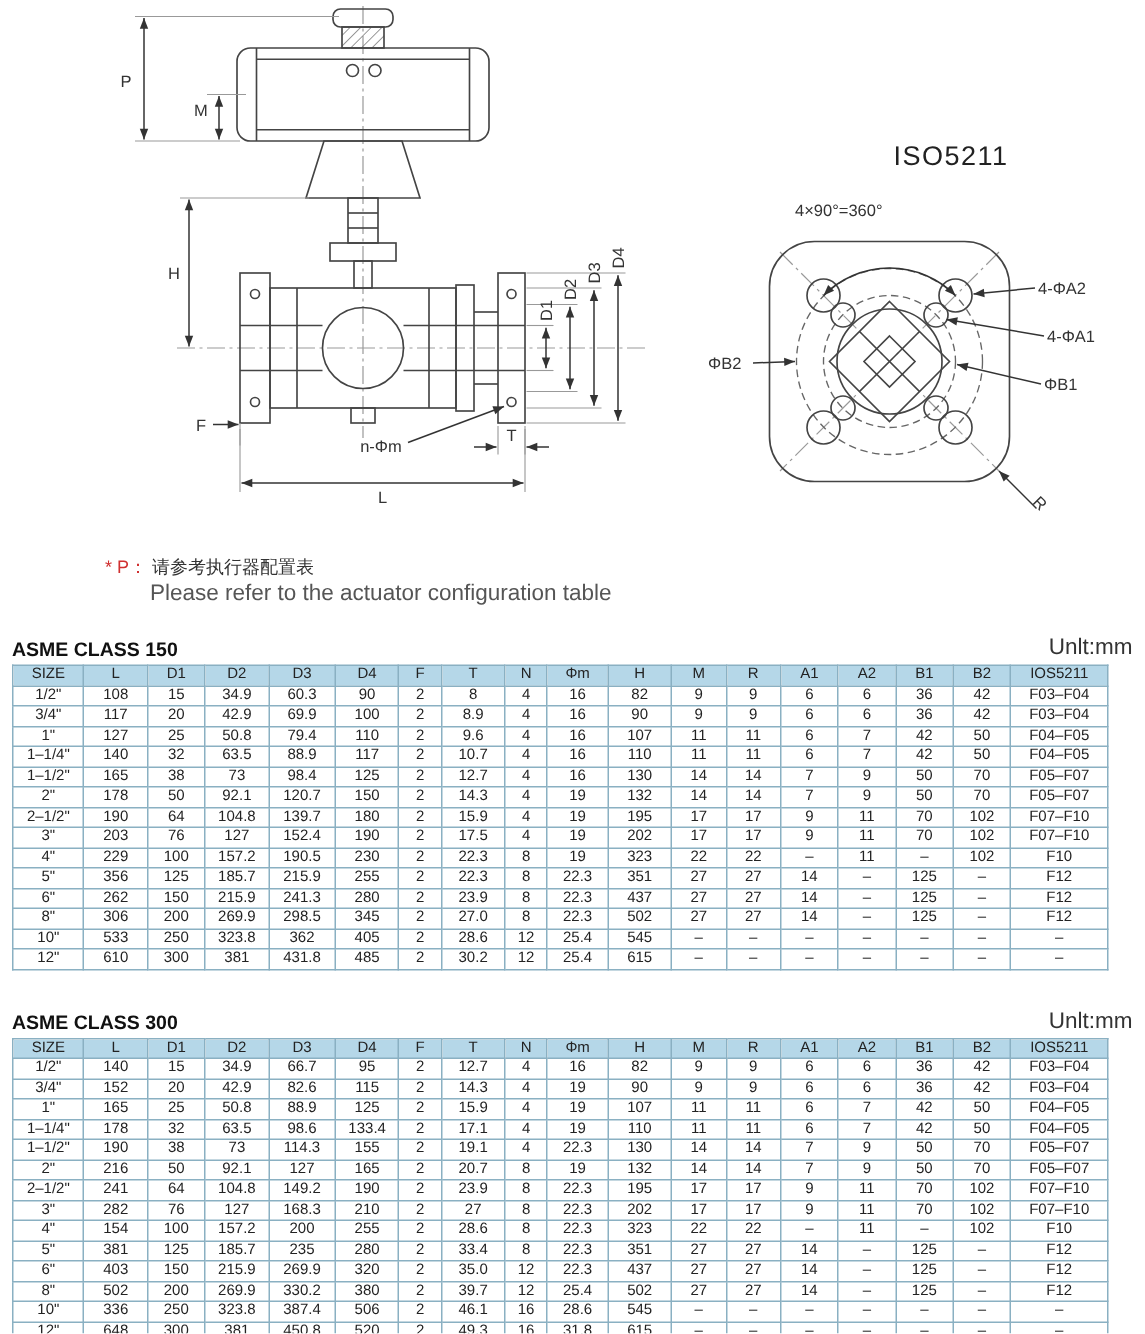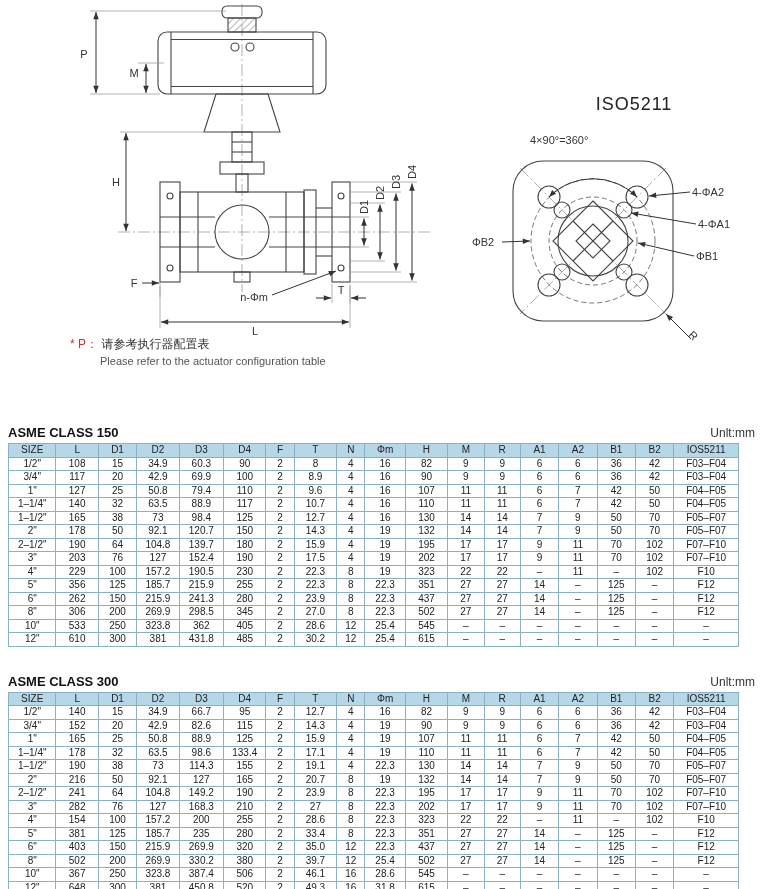--- a/index.html
+++ b/index.html
@@ -26,34 +26,34 @@
   .iso-svg{position:absolute;left:468px;top:116px;}
   svg text{font-family:"Liberation Sans",sans-serif;font-size:11px;fill:#333;}
   .dlabel{text-anchor:middle;}
   .ol{stroke:#444;stroke-width:1.1;fill:none;}
   .cl{stroke:#999;stroke-width:0.8;stroke-dasharray:12 3 2 3;fill:none;}
   .ext{stroke:#999;stroke-width:0.75;fill:none;}
   .dim{stroke:#333;stroke-width:1;fill:none;}
   .leader{stroke:#333;stroke-width:1;fill:none;}
   .dashed{stroke:#666;stroke-width:0.9;stroke-dasharray:5 3;fill:none;}
   
-  .note{position:absolute;left:70px;top:336px;font-size:12px;line-height:17px;}
+  .note{position:absolute;left:70px;top:370px;font-size:12px;line-height:17px;}
   .note .accent{color:var(--accent);}
   .note .zh{color:#333;}
-  .note .en{display:block;padding-left:30px;color:#555;font-size:11px;}
+  .note .en{display:block;padding-left:30px;color:#555;font-size:15px;}
   
   .tables{padding:0 8px;}
   .table-block{margin-top:0;}
   .table-block + .table-block{margin-top:24px;}
   .table-head-row{
     display:flex;justify-content:space-between;align-items:flex-end;
     height:18px;margin-bottom:3px;gap:11px;
   }
   .table-title{font-weight:bold;font-size:13px;color:#111;}
-  .unit-label{font-size:12px;color:#333;text-align:right;}
+  .unit-label{font-size:15px;color:#333;text-align:right;}
   table{border-collapse:collapse;table-layout:fixed;width:731px;}
   th,td{
     border:1px solid var(--border-col);
     font-size:10px;font-weight:normal;text-align:center;
     padding:0;height:12.5px;line-height:12.5px;
     white-space:nowrap;overflow:hidden;color:#222;
   }
   thead th{background:var(--header-bg);}
 </style>
 </head>
@@ -851,21 +851,21 @@
               <td>27</td>
               <td>27</td>
               <td>14</td>
               <td>–</td>
               <td>125</td>
               <td>–</td>
               <td>F12</td>
             </tr>
             <tr>
               <td>10"</td>
-              <td>367</td>
+              <td>336</td>
               <td>250</td>
               <td>323.8</td>
               <td>387.4</td>
               <td>506</td>
               <td>2</td>
               <td>46.1</td>
               <td>16</td>
               <td>28.6</td>
               <td>545</td>
               <td>–</td>

